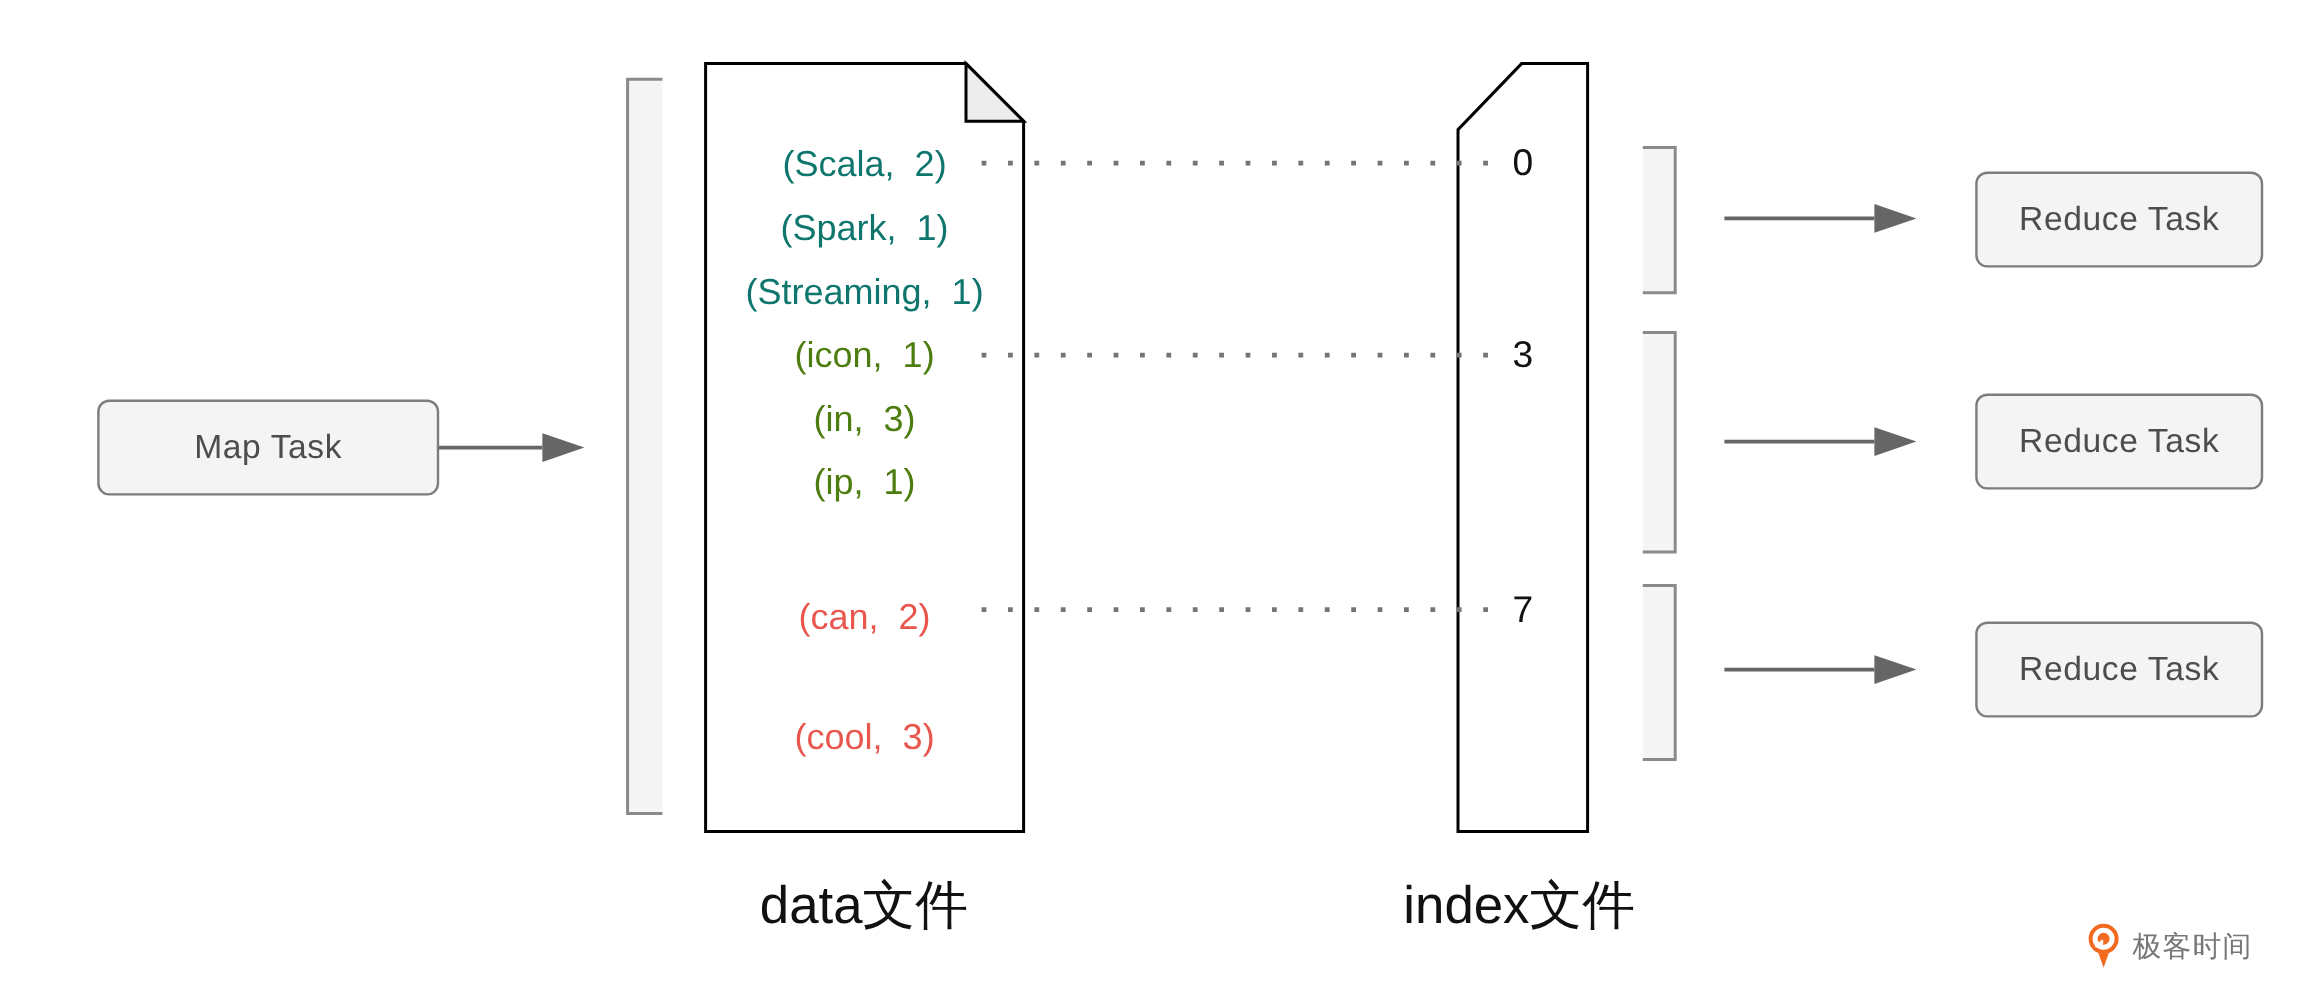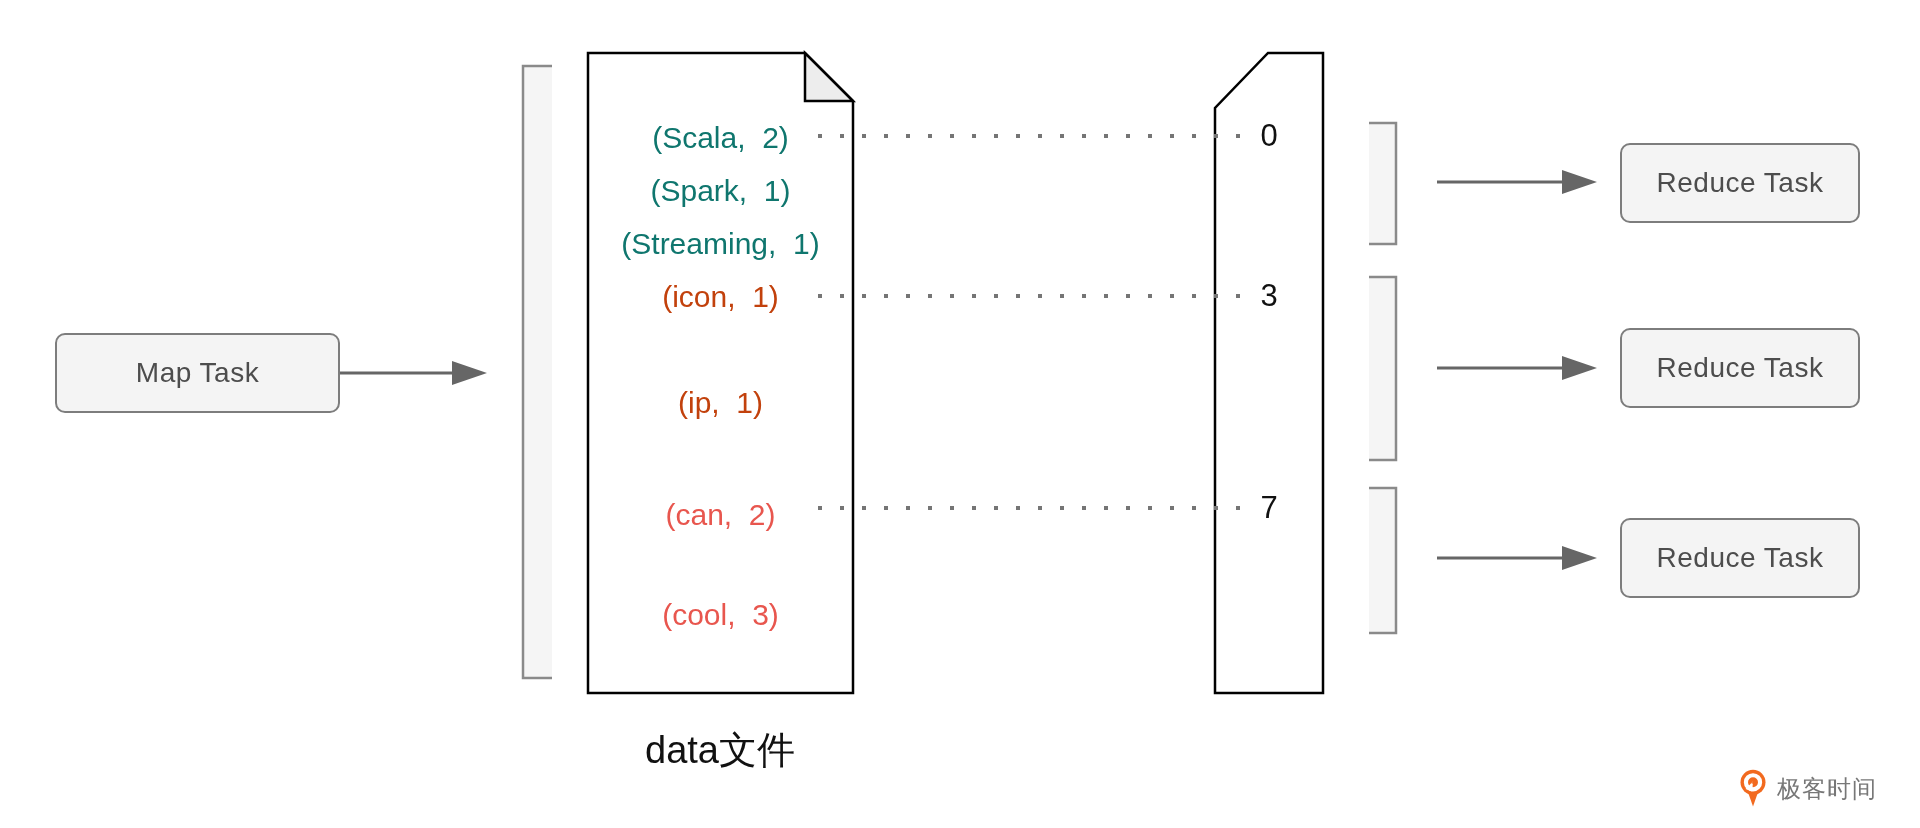--- a/index.html
+++ b/index.html
@@ -19,41 +19,42 @@
     background: #f4f4f4;
     border: 2px solid #7d7d7d;
     border-radius: 10px;
     display: flex;
     align-items: center;
     justify-content: center;
     font-size: 28px;
     color: #4d4d4d;
     box-sizing: border-box;
     letter-spacing: 0.5px;
+    margin-left: 26px;
   }
   #map-task { left: 55px; top: 333px; width: 285px; height: 80px; }
   .reduce-box { left: 1620px; width: 240px; height: 80px; }
   #reduce-0 { top: 143px; }
   #reduce-1 { top: 328px; }
   #reduce-2 { top: 518px; }
 
   
   .doc-row {
     position: absolute;
     left: 588px;
     width: 265px;
     height: 53px;
     display: flex;
     align-items: center;
     justify-content: center;
     font-size: 30px;
     white-space: pre;
   }
   .entry-blue   { color: #0f766e; }
-  .entry-purple { color: #c2410c; }
+  .entry-purple { color: #4d7c0f; }
   .entry-red    { color: #e8564e; }
 
   
   .index-value {
     position: absolute;
     left: 1215px;
     width: 108px;
     height: 48px;
     display: flex;
     align-items: center;
@@ -62,21 +63,21 @@
     color: #111111;
   }
   #index-value-0 { top: 112px; }
   #index-value-1 { top: 272px; }
   #index-value-2 { top: 484px; }
 
   
   .caption {
     position: absolute;
     text-align: center;
-    font-size: 38px;
+    font-size: 44px;
     color: #111111;
   }
   #caption-data  { left: 570px;  top: 725px; width: 300px; }
   #caption-index { left: 1150px; top: 725px; width: 232px; }
 
   
   .logo {
     position: absolute;
     left: 1738px;
     top: 767px;
@@ -132,29 +133,31 @@
   </svg>
 
   <div id="map-task" class="task-box">
     <span>Map Task</span>
   </div>
 
   <div class="doc-row entry-blue" style="top:111px">(Scala,  2)</div>
   <div class="doc-row entry-blue" style="top:164px">(Spark,  1)</div>
   <div class="doc-row entry-blue" style="top:217px">(Streaming,  1)</div>
   <div class="doc-row entry-purple" style="top:270px">(icon,  1)</div>
+  <div class="doc-row entry-purple" style="top:323px">(in,  3)</div>
   <div class="doc-row entry-purple" style="top:376px">(ip,  1)</div>
   <div class="doc-row entry-red" style="top:488px">(can,  2)</div>
   <div class="doc-row entry-red" style="top:588px">(cool,  3)</div>
 
   <div id="index-value-0" class="index-value">0</div>
   <div id="index-value-1" class="index-value">3</div>
   <div id="index-value-2" class="index-value">7</div>
 
   <div id="caption-data" class="caption">data文件</div>
+  <div id="caption-index" class="caption">index文件</div>
 
   <div id="reduce-0" class="task-box reduce-box">
     <span>Reduce Task</span>
   </div>
   <div id="reduce-1" class="task-box reduce-box">
     <span>Reduce Task</span>
   </div>
   <div id="reduce-2" class="task-box reduce-box">
     <span>Reduce Task</span>
   </div>

